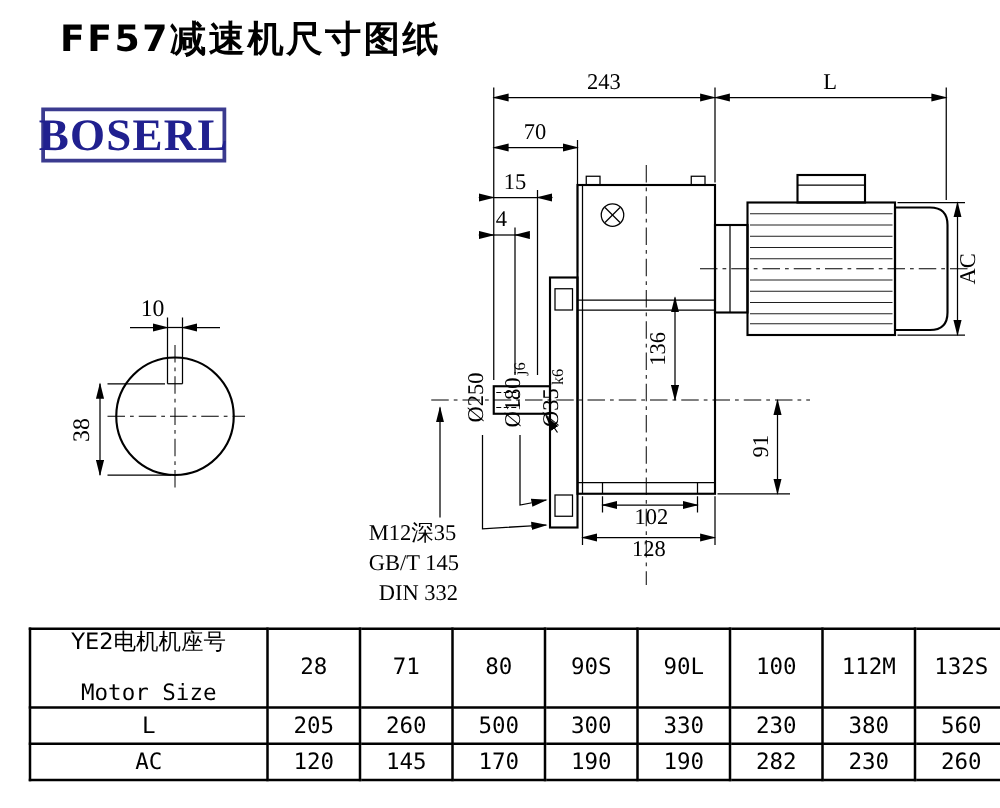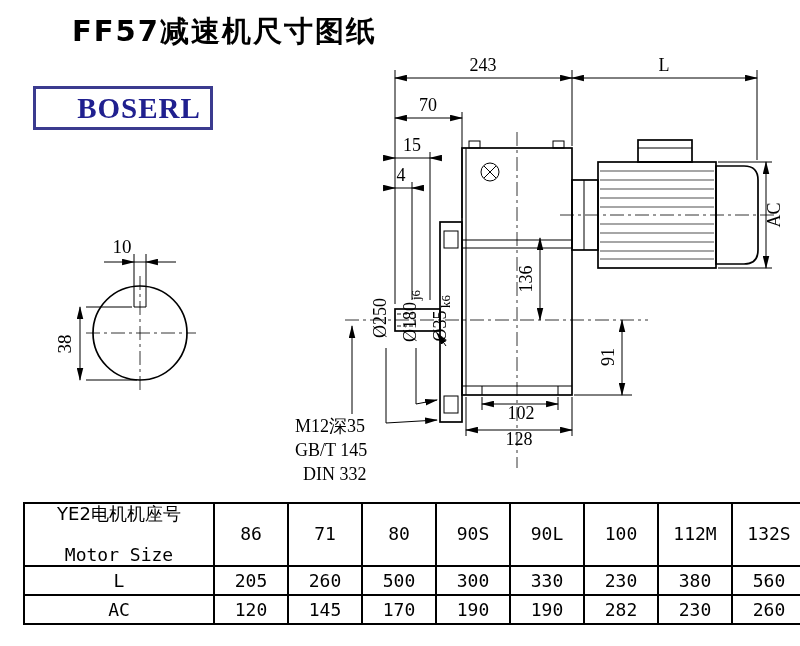--- a/index.html
+++ b/index.html
@@ -1,22 +1,22 @@
 <!DOCTYPE html>
 <html><head>
 <meta charset="utf-8">
 <style>
   html,body{margin:0;padding:0;background:#fff;}
   .page{position:relative;width:800px;height:646px;background:#fff;overflow:hidden;
         font-family:"Liberation Sans",sans-serif;color:#000;}
-  .title{position:absolute;left:72px;top:12px;font-family:"DejaVu Sans",sans-serif;
+  .title{position:absolute;left:48px;top:12px;font-family:"DejaVu Sans",sans-serif;
          font-weight:bold;font-size:29px;letter-spacing:2px;white-space:nowrap;}
   .logo{position:absolute;left:33px;top:86px;width:142px;height:38px;border:3px solid #3b3b8f;
         color:#20208f;display:flex;align-items:center;justify-content:center;
-        font-family:"Liberation Serif",serif;font-weight:bold;font-size:29px;letter-spacing:1px;padding-left:32px;}
+        font-family:"Liberation Serif",serif;font-weight:bold;font-size:36px;letter-spacing:1px;}
   svg.drawing{position:absolute;left:0;top:0;}
   
   .ol{stroke:#000;stroke-width:1.7;fill:none}
   .tl{stroke:#000;stroke-width:1;fill:none}
   .fin{stroke:#000;stroke-width:.7;fill:none}
   .dash{stroke:#000;stroke-width:.9;fill:none;stroke-dasharray:4 2}
   .cl{stroke:#000;stroke-width:.8;fill:none;stroke-dasharray:14 4 3 4}
   .dim{stroke:#000;stroke-width:1;fill:none}
   text.d{font-family:"Liberation Serif",serif;font-size:18px;fill:#000}
   text.big{font-size:19px}
@@ -196,21 +196,21 @@
         <col>
         <col>
         <col>
     </colgroup>
     <tbody>
       <tr class="hdr">
         <td>
           <div class="cn">YE2电机机座号</div>
           <div class="en">Motor Size</div>
         </td>
-        <td>86</td>
+        <td>28</td>
         <td>71</td>
         <td>80</td>
         <td>90S</td>
         <td>90L</td>
         <td>100</td>
         <td>112M</td>
         <td>132S</td>
       </tr>
       <tr>
         <td>L</td>

